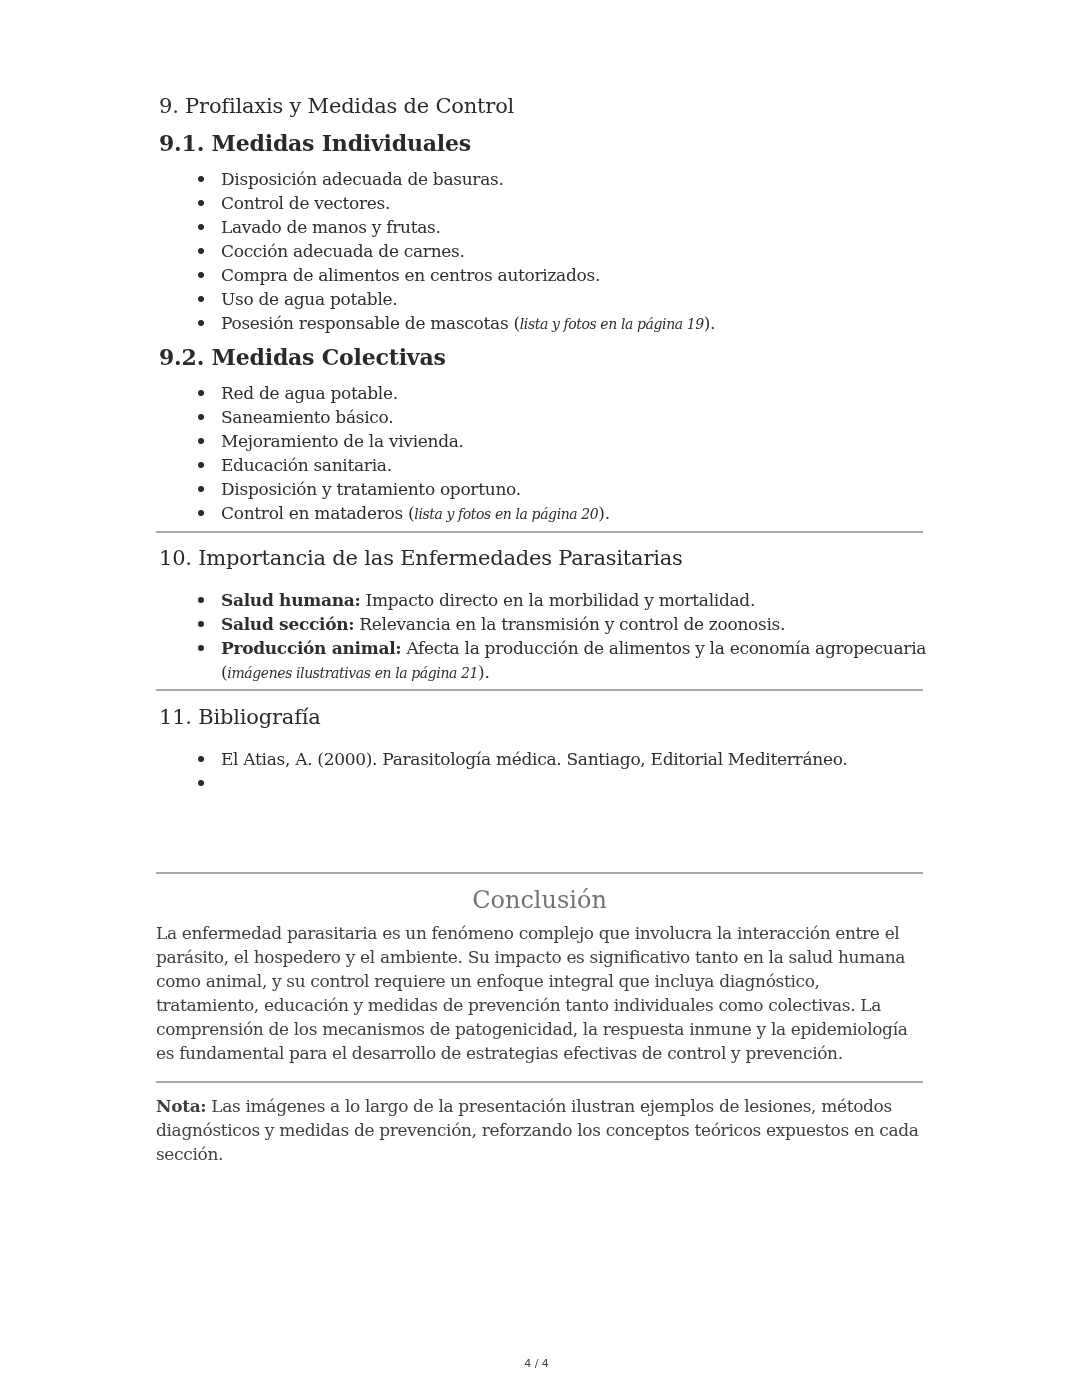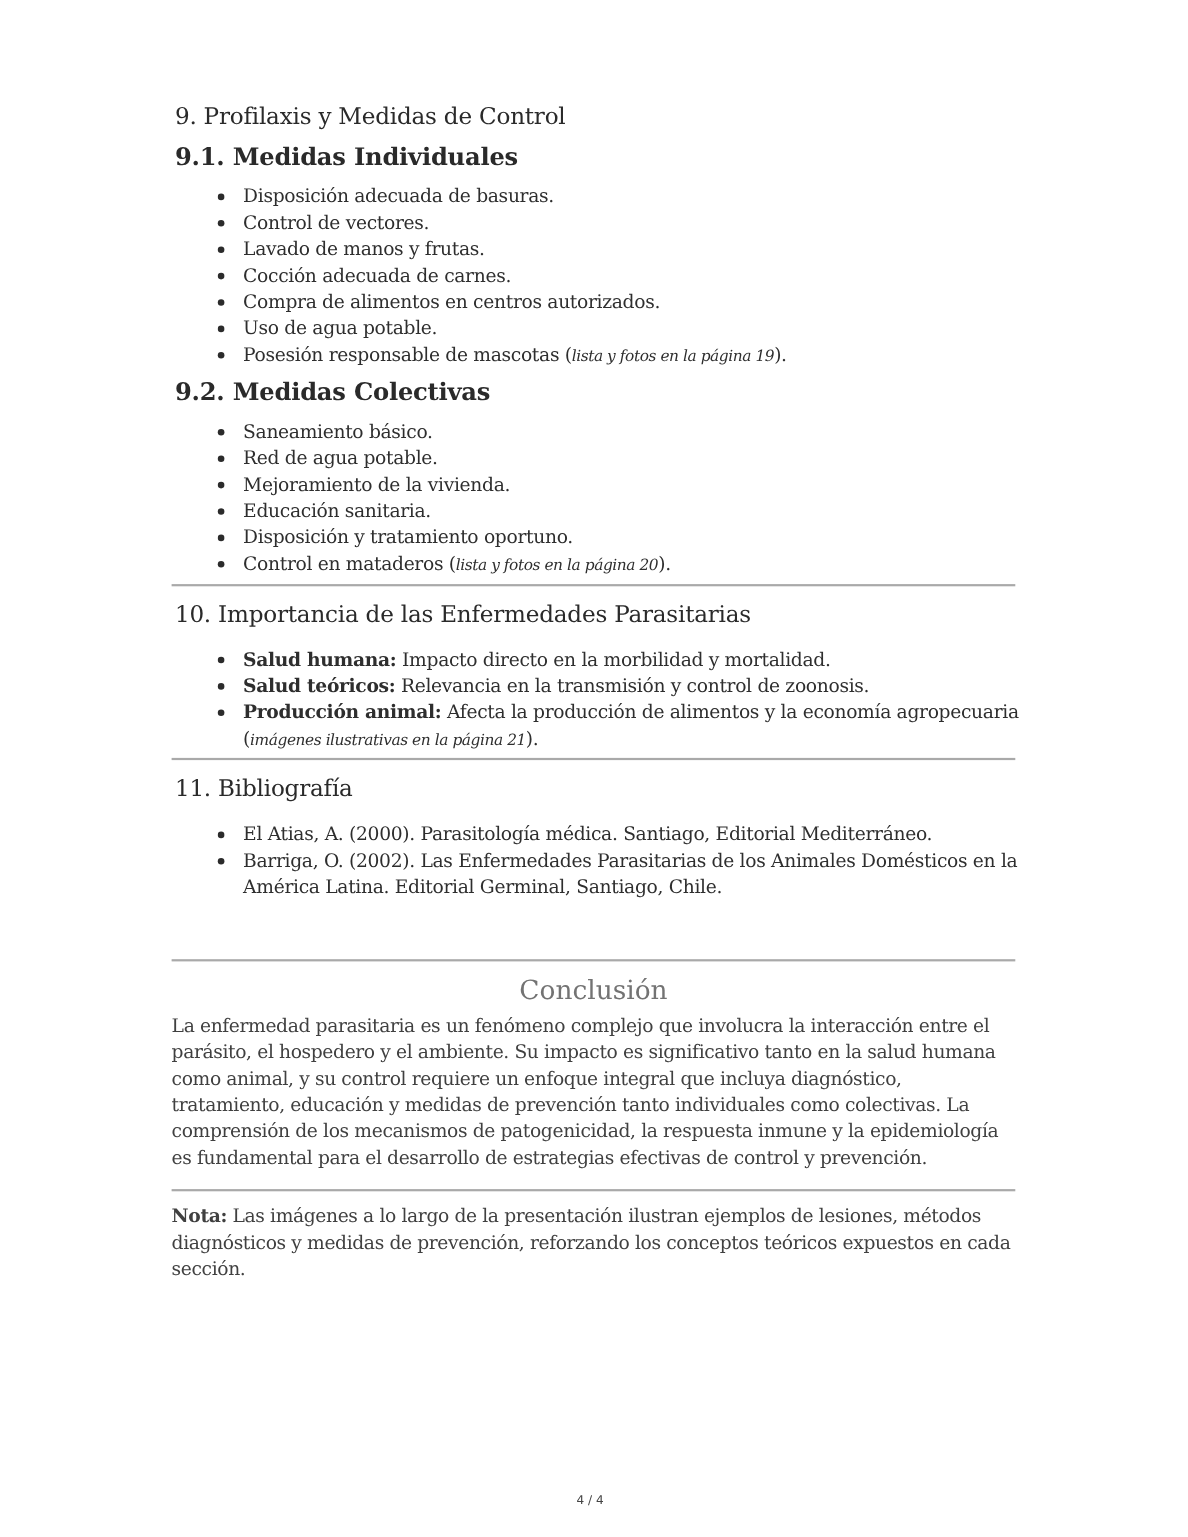--- a/index.html
+++ b/index.html
@@ -122,45 +122,45 @@
     <li><span class="bullet"></span><span>Lavado de manos y frutas.</span></li>
     <li><span class="bullet"></span><span>Cocción adecuada de carnes.</span></li>
     <li><span class="bullet"></span><span>Compra de alimentos en centros autorizados.</span></li>
     <li><span class="bullet"></span><span>Uso de agua potable.</span></li>
     <li><span class="bullet"></span><span>Posesión responsable de mascotas (</span><span class="it">lista y fotos en la página 19</span><span>).</span></li>
   </ul>
 
   <div class="h3" style="top:344px;">9.2. Medidas Colectivas</div>
 
   <ul class="list" style="top:370px;">
+    <li><span class="bullet"></span><span>Red de agua potable.</span></li>
     <li><span class="bullet"></span><span>Saneamiento básico.</span></li>
-    <li><span class="bullet"></span><span>Red de agua potable.</span></li>
     <li><span class="bullet"></span><span>Mejoramiento de la vivienda.</span></li>
     <li><span class="bullet"></span><span>Educación sanitaria.</span></li>
     <li><span class="bullet"></span><span>Disposición y tratamiento oportuno.</span></li>
     <li><span class="bullet"></span><span>Control en mataderos (</span><span class="it">lista y fotos en la página 20</span><span>).</span></li>
   </ul>
 
   <div class="rule" style="top:531px;"></div>
 
   <div class="h2" style="top:546px;">10. Importancia de las Enfermedades Parasitarias</div>
 
   <ul class="list" style="top:577px;">
     <li><span class="bullet"></span><span class="b">Salud humana:</span><span> Impacto directo en la morbilidad y mortalidad.</span></li>
-    <li><span class="bullet"></span><span class="b">Salud teóricos:</span><span> Relevancia en la transmisión y control de zoonosis.</span></li>
+    <li><span class="bullet"></span><span class="b">Salud sección:</span><span> Relevancia en la transmisión y control de zoonosis.</span></li>
     <li><span class="bullet"></span><span class="b">Producción animal:</span><span> Afecta la producción de alimentos y la economía agropecuaria (</span><span class="it">imágenes ilustrativas en la página 21</span><span>).</span></li>
   </ul>
 
   <div class="rule" style="top:689px;"></div>
 
   <div class="h2" style="top:705px;">11. Bibliografía</div>
 
   <ul class="list" style="top:736px;">
     <li><span class="bullet"></span><span>El Atias, A. (2000). Parasitología médica. Santiago, Editorial Mediterráneo.</span></li>
-    <li><span class="bullet"></span><span>Barriga, O. (2002). Las Enfermedades Parasitarias de los Animales Domésticos en la América Latina. Editorial Germinal, Santiago, Chile.</span></li>
+    <li><span class="bullet"></span></li>
   </ul>
 
   <div class="rule" style="top:872px;"></div>
 
   <div class="center-title" style="top:886px;">Conclusión</div>
   <p class="para" style="top:921px;">La enfermedad parasitaria es un fenómeno complejo que involucra la interacción entre el parásito, el hospedero y el ambiente. Su impacto es significativo tanto en la salud humana como animal, y su control requiere un enfoque integral que incluya diagnóstico, tratamiento, educación y medidas de prevención tanto individuales como colectivas. La comprensión de los mecanismos de patogenicidad, la respuesta inmune y la epidemiología es fundamental para el desarrollo de estrategias efectivas de control y prevención.</p>
 
   <div class="rule" style="top:1081px;"></div>
 
   <p class="para" style="top:1094px;"><span class="b">Nota:</span><span> Las imágenes a lo largo de la presentación ilustran ejemplos de lesiones, métodos diagnósticos y medidas de prevención, reforzando los conceptos teóricos expuestos en cada sección.</span></p>

